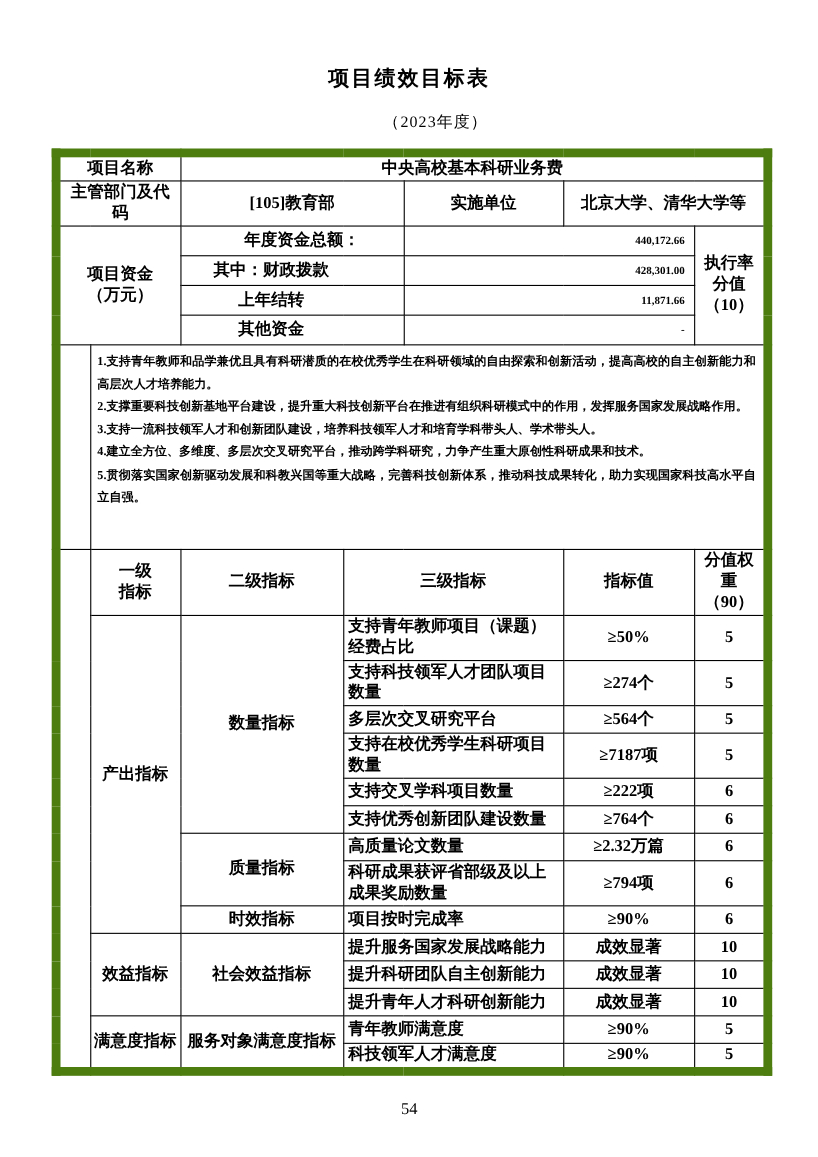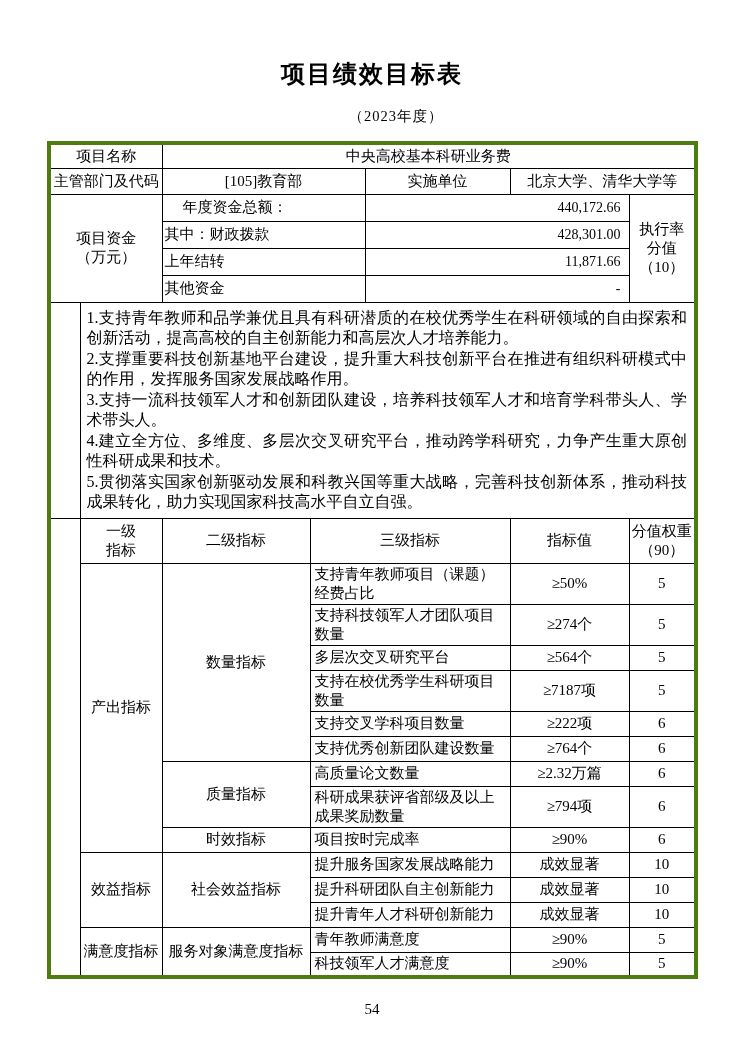--- a/index.html
+++ b/index.html
@@ -4,41 +4,42 @@
 <style>
   html,body{margin:0;padding:0;background:#fff;}
   body{
     width:744px;height:1052px;position:relative;color:#000;
     font-family:"Liberation Serif","DejaVu Serif",serif;
     -webkit-font-smoothing:antialiased;
   }
   .sheet{position:relative;width:744px;height:1052px;overflow:hidden;}
   .title{
     margin:0;padding-top:58px;text-align:center;
-    font-size:24px;font-weight:bold;letter-spacing:2px;
+    font-size:19px;font-weight:bold;letter-spacing:2px;
     font-family:"Liberation Sans","DejaVu Sans",sans-serif;
   }
   .subtitle{margin-top:17px;text-align:center;font-size:14.5px;letter-spacing:1px;margin-left:48px;}
   table.main{
     border-collapse:collapse;table-layout:fixed;
     margin:15px 0 0 47px;width:584px;
-    border:4px solid #4d7c0f;
+    border:8px solid #4d7c0f;
+    font-weight:bold;
   }
   td{
     border:1px solid #000;font-size:15px;line-height:19px;
     padding:1px 2px;text-align:center;vertical-align:middle;
     overflow:hidden;word-break:break-word;
   }
   .pre{white-space:pre-line;}
-  .flabel{text-align:left;padding-right:40px;}
-  .flabel-first{text-align:left;padding-left:20px;}
-  .fval{text-align:right;padding-right:8px;font-size:14px;}
+  .flabel{text-align:center;padding-right:40px;}
+  .flabel-first{text-align:center;padding-left:20px;}
+  .fval{text-align:right;padding-right:8px;font-size:10px;}
   .goals{
     text-align:justify;padding:5px 7px 5px 6px;
-    font-size:16px;line-height:20.5px;white-space:pre-line;
+    font-size:11px;line-height:20.5px;white-space:pre-line;
     vertical-align:top;
   }
   .vcell{padding:0;}
   .vspan{
     display:inline-block;width:16px;word-break:break-all;
     line-height:23px;vertical-align:middle;margin-left:48px;
   }
   .vspan.wide{line-height:27px;}
   .iname{text-align:left;padding-left:4px;padding-right:15px;}
   .h25{height:25px}.h26{height:26px}.h27{height:27px}

